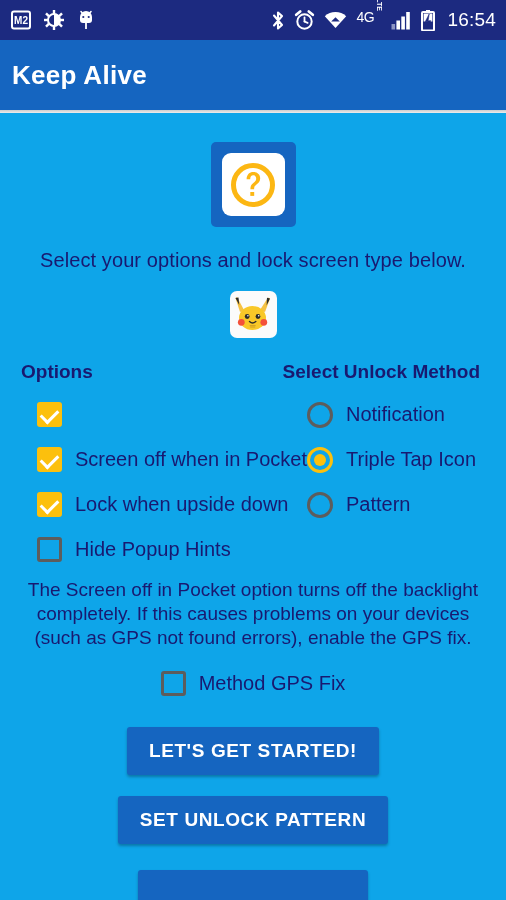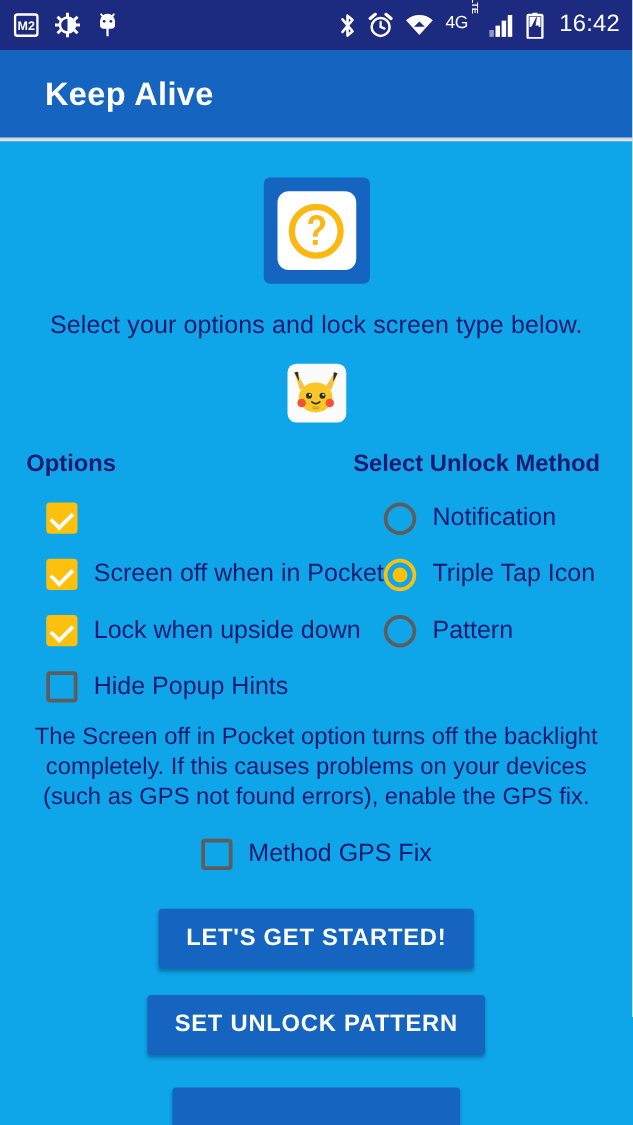--- a/index.html
+++ b/index.html
@@ -76,21 +76,21 @@
     transform-origin: right top;
     letter-spacing: 0px;
   }
 
   
   .appbar {
     height: 70px;
     background: #1565c0;
     display: flex;
     align-items: center;
-    padding-left: 36px;
+    padding-left: 12px;
     box-sizing: border-box;
     position: relative;
   }
   .appbar-title {
     color: #ffffff;
     font-size: 26px;
     font-weight: bold;
     letter-spacing: 0.3px;
   }
   .appbar-shadow {
@@ -376,21 +376,21 @@
 
       <span class="sb-icon">
         <svg width="14" height="21" viewBox="0 0 14 21">
           <rect x="5" y="0" width="4" height="2" fill="#ffffff"></rect>
           <rect x="1" y="2" width="12" height="18.5" rx="1" fill="none" stroke="#ffffff" stroke-width="2"></rect>
           <rect x="2.6" y="3.5" width="8.8" height="8" fill="#ffffff"></rect>
           <path d="M8.2 4 L4.2 11.8 L6.9 11.8 L5.8 18.5 L9.8 10.7 L7.1 10.7 Z" fill="#1c2a80" stroke="#1c2a80" stroke-width="0.6"></path>
         </svg>
       </span>
 
-      <span class="sb-time">16:42</span>
+      <span class="sb-time">16:54</span>
     </div>
   </div>
 
   <div class="appbar">
     <span class="appbar-title">Keep Alive</span>
   </div>
   <div class="appbar-shadow"></div>
 
   <div class="content">
 

